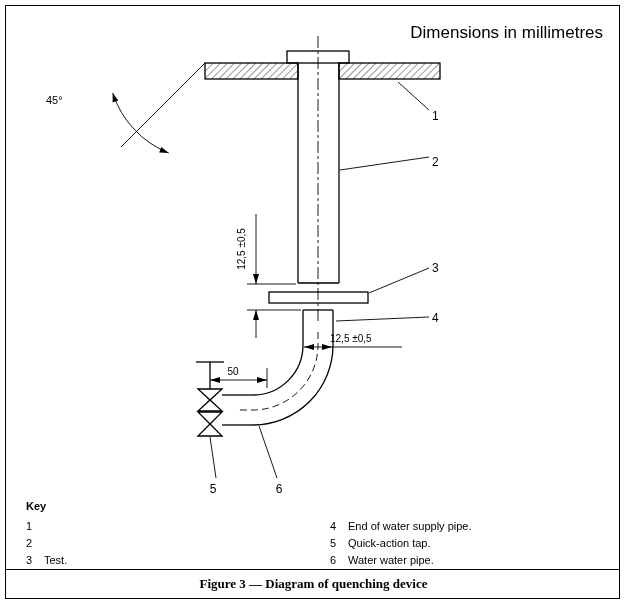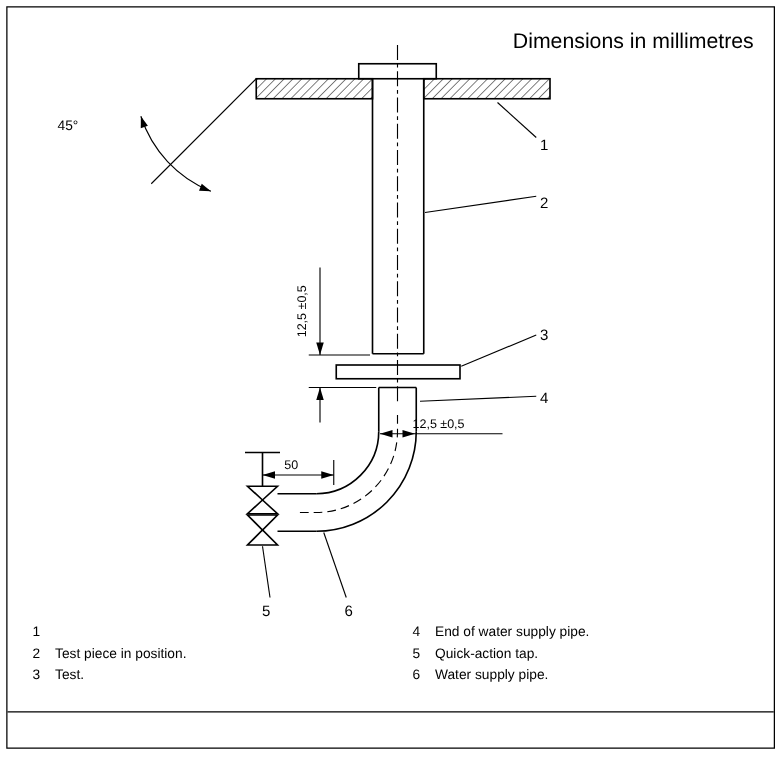--- a/index.html
+++ b/index.html
@@ -166,42 +166,43 @@
       <text class="lbl-ref" x="432" y="120">1</text>
       <text class="lbl-ref" x="432" y="166">2</text>
       <text class="lbl-ref" x="432" y="272">3</text>
       <text class="lbl-ref" x="432" y="322">4</text>
       <text class="lbl-ref" x="213" y="493" text-anchor="middle">5</text>
       <text class="lbl-ref" x="279" y="493" text-anchor="middle">6</text>
     </g>
   </svg>
 
   <div class="key">
+    <div class="key-title">Key</div>
     <div class="key-grid">
       <div class="key-row">
         <span class="key-num">1</span>
       </div>
       <div class="key-row">
         <span class="key-num">2</span>
-        <span class="key-label">Test piece in position.</span>
       </div>
       <div class="key-row">
         <span class="key-num">3</span>
         <span class="key-label">Test.</span>
       </div>
       <div class="key-row">
         <span class="key-num">4</span>
         <span class="key-label">End of water supply pipe.</span>
       </div>
       <div class="key-row">
         <span class="key-num">5</span>
         <span class="key-label">Quick-action tap.</span>
       </div>
       <div class="key-row">
         <span class="key-num">6</span>
-        <span class="key-label">Water supply pipe.</span>
+        <span class="key-label">Water water pipe.</span>
       </div>
     </div>
   </div>
 
   <div class="caption-rule"></div>
+  <div class="caption">Figure 3 — Diagram of quenching device</div>
 
 </div>
 
 </body></html>

